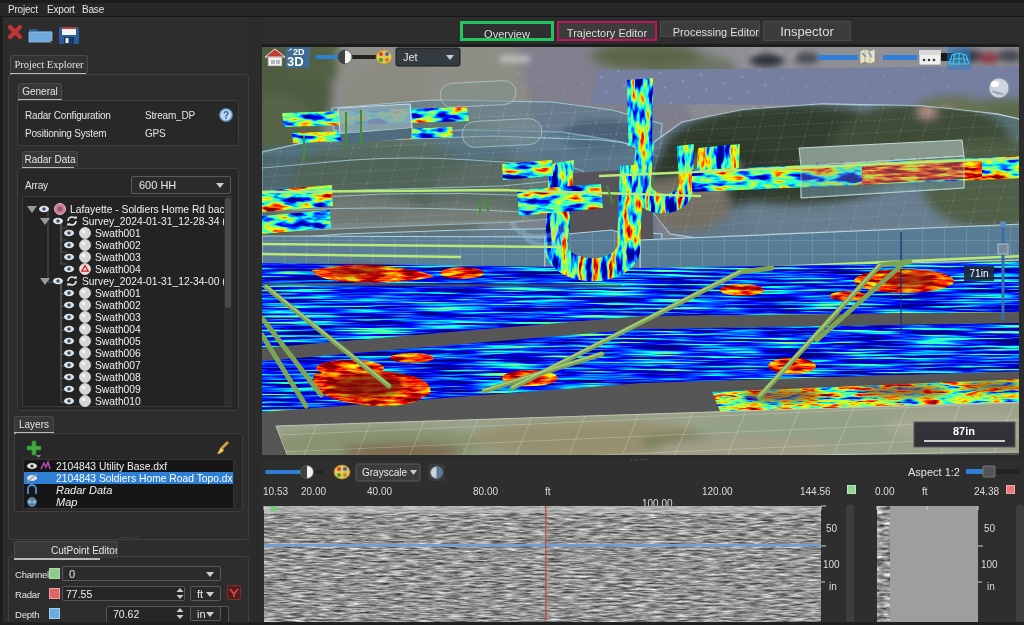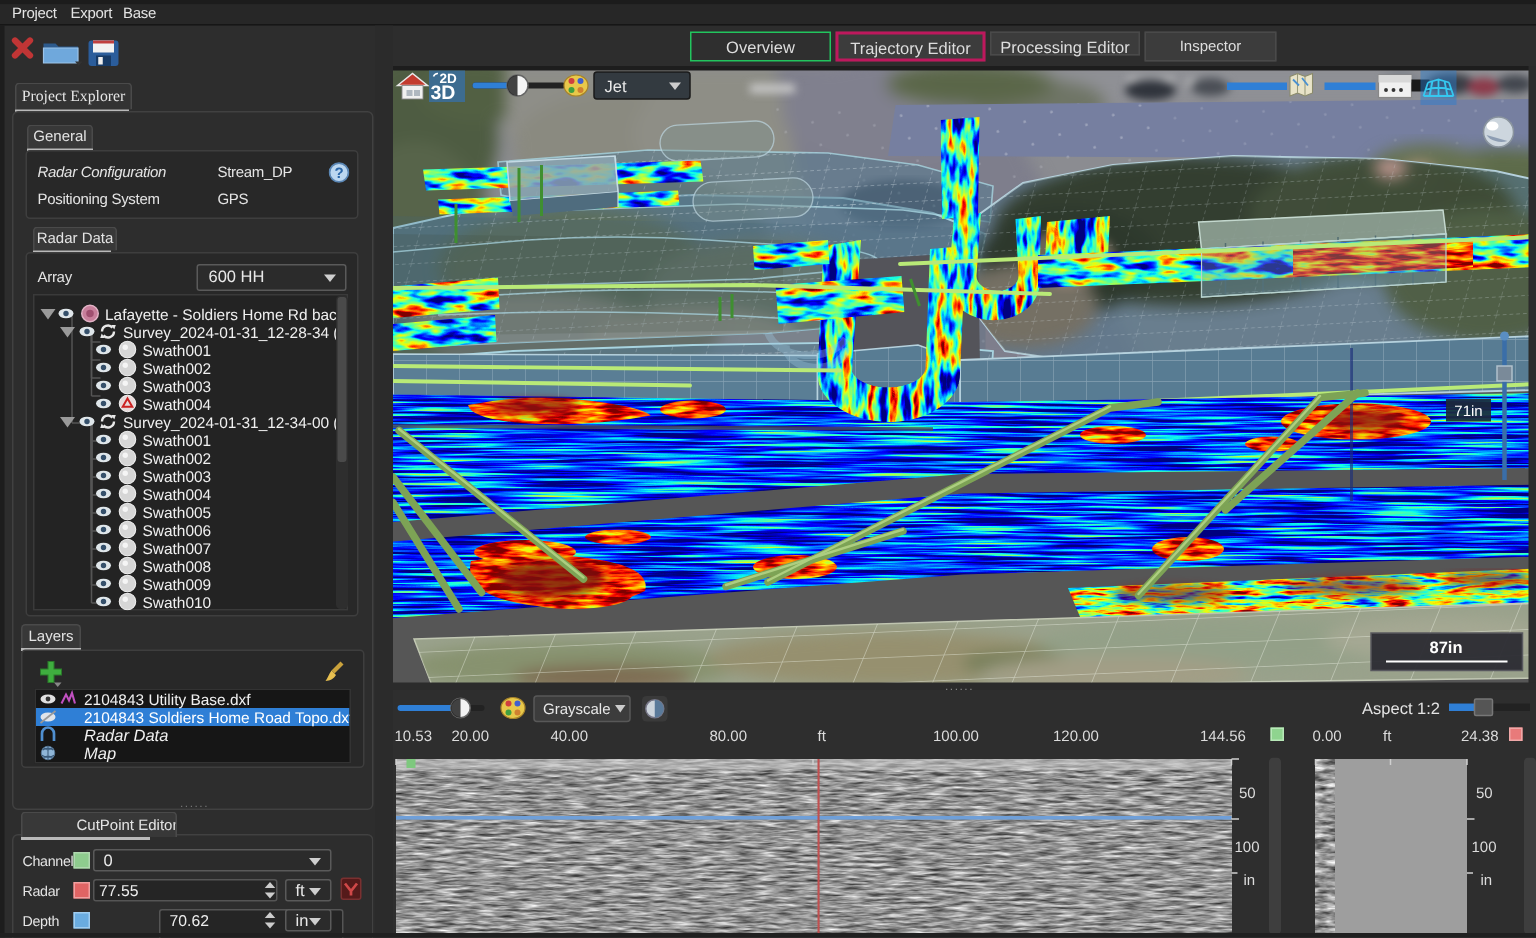--- a/index.html
+++ b/index.html
@@ -44,21 +44,21 @@
       </g>
 </svg>
 
 <div class="tab" style="left:10px;top:55px;width:78px;height:18px;line-height:18px;background:#333;font-size:10.5px;font-family:Liberation Serif, serif;">Project Explorer</div>
 <div class="ulne" style="left:10px;top:73px;width:76px;"></div>
 <div class="panel" style="left:8px;top:74px;width:241px;height:466px;background:#2d2d2d;"></div>
 
 <div class="tab" style="left:18px;top:83px;width:44px;height:16px;line-height:16px;">General</div>
 <div class="ulne" style="left:18px;top:99px;width:44px;"></div>
 <div class="gbox" style="left:17px;top:100px;width:222px;height:46px;"></div>
-<div class="abs txt" style="left:25px;top:109px;font-style:italic;">Radar Configuration</div>
+<div class="abs txt" style="left:25px;top:109px;">Radar Configuration</div>
 <div class="abs txt" style="left:145px;top:109px;">Stream_DP</div>
 <svg class="abs" style="left:219px;top:108px;" width="14" height="14">
       <circle cx="7" cy="7" r="6.3" fill="#bcd7f0" stroke="#5b87b5" stroke-width="1.2"></circle>
       <text x="7" y="10.5" font-size="10" font-weight="bold" fill="#2a66a8" text-anchor="middle" font-family="Liberation Sans">?</text>
     </svg>
 <div class="abs txt" style="left:25px;top:127px;">Positioning System</div>
 <div class="abs txt" style="left:145px;top:127px;">GPS</div>
 
 <div class="tab" style="left:22px;top:151px;width:56px;height:16px;line-height:16px;">Radar Data</div>
 <div class="ulne" style="left:22px;top:167px;width:52px;"></div>
@@ -283,24 +283,24 @@
     </div>
 <svg class="abs" style="left:175px;top:607px;" width="10" height="13">
       <path d="M5 1 l3.5 4 h-7 z" fill="#ccc"></path>
       <path d="M5 12 l-3.5 -4 h7 z" fill="#ccc"></path>
     </svg>
 <div class="dd" style="left:190px;top:606px;width:31px;height:15px;">
       <span style="position:absolute;left:6px;top:1px;">in</span>
       <span class="ar"></span>
     </div>
 
-<div class="abs" style="left:460px;top:21px;width:94px;height:20px;background:#2f2f2f;border:1px solid #22c55e;color:#ddd;font-size:11px;text-align:center;line-height:20px;">Overview</div>
+<div class="abs" style="left:460px;top:21px;width:94px;height:20px;background:#2f2f2f;border:3px solid #22c55e;color:#ddd;font-size:11px;text-align:center;line-height:20px;">Overview</div>
 <div class="abs" style="left:557px;top:21px;width:100px;height:20px;background:#3c3c3c;border:2px solid #be185d;color:#ddd;font-size:11px;text-align:center;line-height:20px;">Trajectory Editor</div>
-<div class="abs" style="left:660px;top:21px;width:100px;height:16px;background:#3c3c3c;border:1px solid #4a4a4a;color:#ddd;font-size:11px;text-align:center;line-height:20px;">Processing Editor</div>
-<div class="abs" style="left:763px;top:21px;width:88px;height:20px;background:#3c3c3c;border:1px solid #4a4a4a;color:#ddd;font-size:10px;text-align:center;line-height:20px;">Inspector</div>
+<div class="abs" style="left:660px;top:21px;width:100px;height:16px;background:#3c3c3c;border:1px solid #4a4a4a;color:#ddd;font-size:11px;text-align:right;line-height:20px;">Processing Editor</div>
+<div class="abs" style="left:763px;top:21px;width:88px;height:20px;background:#3c3c3c;border:1px solid #4a4a4a;color:#ddd;font-size:13px;text-align:center;line-height:20px;">Inspector</div>
 <svg class="abs" style="left:262px;top:44px;" width="762" height="414" viewBox="0 0 762 414">
 <defs>
 <filter id="jBlue" x="-2%" y="-2%" width="104%" height="104%" color-interpolation-filters="sRGB">
           <feTurbulence type="fractalNoise" baseFrequency="0.013 0.5" numOctaves="3" seed="5"></feTurbulence>
           <feColorMatrix type="matrix" values="1.12 0 0 0 -0.38  1.12 0 0 0 -0.38  1.12 0 0 0 -0.38  0 0 0 0 1"></feColorMatrix>
           <feComponentTransfer>
             <feFuncR type="table" tableValues="0.000 0.000 0.000 0.000 0.000 0.000 0.000 0.000 0.000 0.000 0.000 0.000 0.081 0.181 0.282 0.383 0.484 0.585 0.685 0.786 0.887 0.988 1.000 1.000 1.000 1.000 1.000 1.000 1.000 0.926 0.784 0.642 0.500"></feFuncR>
             <feFuncG type="table" tableValues="0.000 0.000 0.000 0.000 0.000 0.125 0.250 0.375 0.500 0.625 0.750 0.875 1.000 1.000 1.000 1.000 1.000 1.000 1.000 1.000 1.000 0.940 0.824 0.708 0.593 0.477 0.361 0.245 0.130 0.014 0.000 0.000 0.000"></feFuncG>
             <feFuncB type="table" tableValues="0.500 0.642 0.784 0.926 1.000 1.000 1.000 1.000 1.000 1.000 1.000 0.988 0.887 0.786 0.685 0.585 0.484 0.383 0.282 0.181 0.081 0.000 0.000 0.000 0.000 0.000 0.000 0.000 0.000 0.000 0.000 0.000 0.000"></feFuncB>
           </feComponentTransfer>
@@ -693,21 +693,21 @@
  <rect x="704" y="7" width="17" height="5" fill="#2f7fd6"></rect>
  <rect x="721" y="4" width="12" height="11" rx="1" fill="#555" stroke="#777"></rect>
 </svg>
 
 <div class="abs" style="left:262px;top:486px;width:762px;height:16px;color:#dcdcdc;font-size:10px;">
  <span class="abs" style="left:1px;">10.53</span>
  <span class="abs" style="left:39px;">20.00</span>
  <span class="abs" style="left:105px;">40.00</span>
  <span class="abs" style="left:211px;">80.00</span>
  <span class="abs" style="left:283px;">ft</span>
- <span class="abs" style="left:360px;">100.00</span>
+ <span class="abs" style="left:380px;margin-top:12px;">100.00</span>
  <span class="abs" style="left:440px;">120.00</span>
  <span class="abs" style="left:538px;">144.56</span>
  <span class="abs" style="left:613px;">0.00</span>
  <span class="abs" style="left:660px;">ft</span>
  <span class="abs" style="left:712px;">24.38</span>
 </div>
 <div class="abs" style="left:847px;top:485px;width:9px;height:9px;background:#8fd48f;border:1px solid #b8e8b8;"></div>
 <div class="abs" style="left:1006px;top:485px;width:9px;height:9px;background:#e87a7a;border:1px solid #f0a8a8;"></div>
 
 <svg class="abs" style="left:262px;top:505px;" width="762" height="118" viewBox="0 0 762 118">

